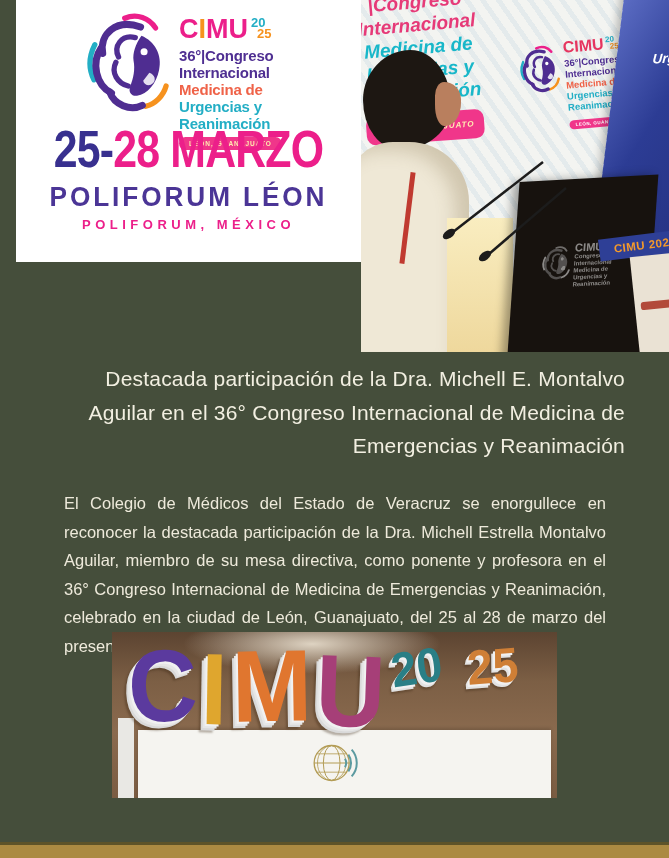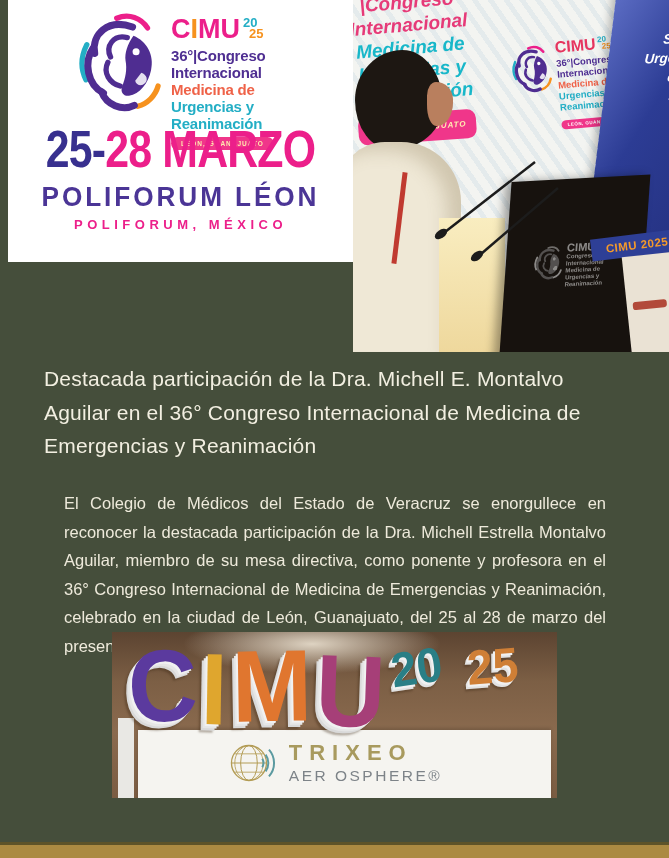--- a/index.html
+++ b/index.html
@@ -2,21 +2,21 @@
 <html><head>
 <meta charset="utf-8">
 <style>
   html,body{margin:0;padding:0;}
   body{
     width:669px;height:858px;position:relative;overflow:hidden;
     background:#454e3b;
     font-family:"Liberation Sans",sans-serif;
   }
   
-  .hero{position:absolute;top:0;left:8px;width:616px;height:352px;}
+  .hero{position:absolute;top:0;left:16px;width:616px;height:352px;}
   .event-card{position:absolute;top:0;left:0;width:345px;height:262px;background:#ffffff;}
   .logo-row{position:absolute;top:8px;left:0;width:100%;display:flex;justify-content:center;align-items:flex-start;gap:5px;}
   .lion{width:88px;height:112px;flex:0 0 auto;}
   .logo-text{width:112px;padding-top:8px;}
   .brand-row{display:flex;align-items:flex-start;line-height:1;}
   .brand-letters{font-weight:bold;font-size:27px;letter-spacing:0px;}
   .bl-c,.bl-m,.bl-u{color:#ec1f8a;}
   .bl-i{color:#f6921e;}
   .year-stack{display:flex;flex-direction:column;font-weight:bold;font-size:13px;line-height:11px;margin-left:3px;margin-top:1px;}
   .year-stack .yt{color:#23aec5;}
@@ -76,21 +76,21 @@
   .lamp-column{position:absolute;left:86px;top:218px;width:66px;height:140px;
     background:linear-gradient(180deg,#f9edc0,#eed79b);}
   .mics{position:absolute;inset:0;pointer-events:none;}
   .podium{position:absolute;left:152px;top:178px;width:138px;height:200px;background:#17120e;
     transform:rotate(4deg) skewY(-7deg);box-shadow:-6px 0 10px rgba(0,0,0,.35);}
   .podium-print{position:absolute;left:28px;top:64px;display:flex;gap:2px;opacity:.5;filter:grayscale(1) brightness(2.4);}
   .podium-print .lion{width:30px;height:40px;}
   .podium-lines{font-weight:bold;font-size:6px;line-height:7px;color:#cfcfcf;}
   .podium-brand{font-size:11px;font-weight:bold;color:#e0e0e0;line-height:1;}
   
-  .headline{position:absolute;top:362px;left:44px;width:581px;text-align:left;
+  .headline{position:absolute;top:362px;left:44px;width:581px;text-align:right;
     color:#f2efe1;font-size:21px;line-height:33.5px;font-weight:500;letter-spacing:.2px;}
   .body-text{position:absolute;top:489px;left:64px;width:542px;text-align:justify;
     color:#eeeadb;font-size:16.5px;line-height:28.6px;}
   
   .letters-photo{position:absolute;left:112px;top:632px;width:445px;height:166px;overflow:hidden;
     background:linear-gradient(180deg,#5c4431 0%,#7c5f45 30%,#8a6a4e 60%,#7a5c42 100%);}
   .ceiling-glow{position:absolute;left:70px;top:-18px;width:260px;height:60px;
     background:radial-gradient(ellipse at center,#ded3c2 0%,rgba(222,211,194,0) 70%);}
   .base-board{position:absolute;left:26px;right:6px;bottom:-4px;height:72px;background:#f5f4f0;
     box-shadow:0 -2px 3px rgba(0,0,0,.15);z-index:1;}
@@ -272,20 +272,16 @@
       <span class="c3-u">U</span>
     <span class="year-3d">
       <span class="y3-t">20</span>
       <span class="y3-b">25</span>
     </span>
   </div>
   <div class="sponsor">
     <svg class="globe">
         <use href="#globe-symbol"></use>
       </svg>
-    <div>
-      <div class="sponsor-name">TRIXEO</div>
-      <div class="sponsor-sub">AER OSPHERE®</div>
-    </div>
   </div>
 </div>
 
 <div class="gold-bar"></div>
 
 </body></html>

